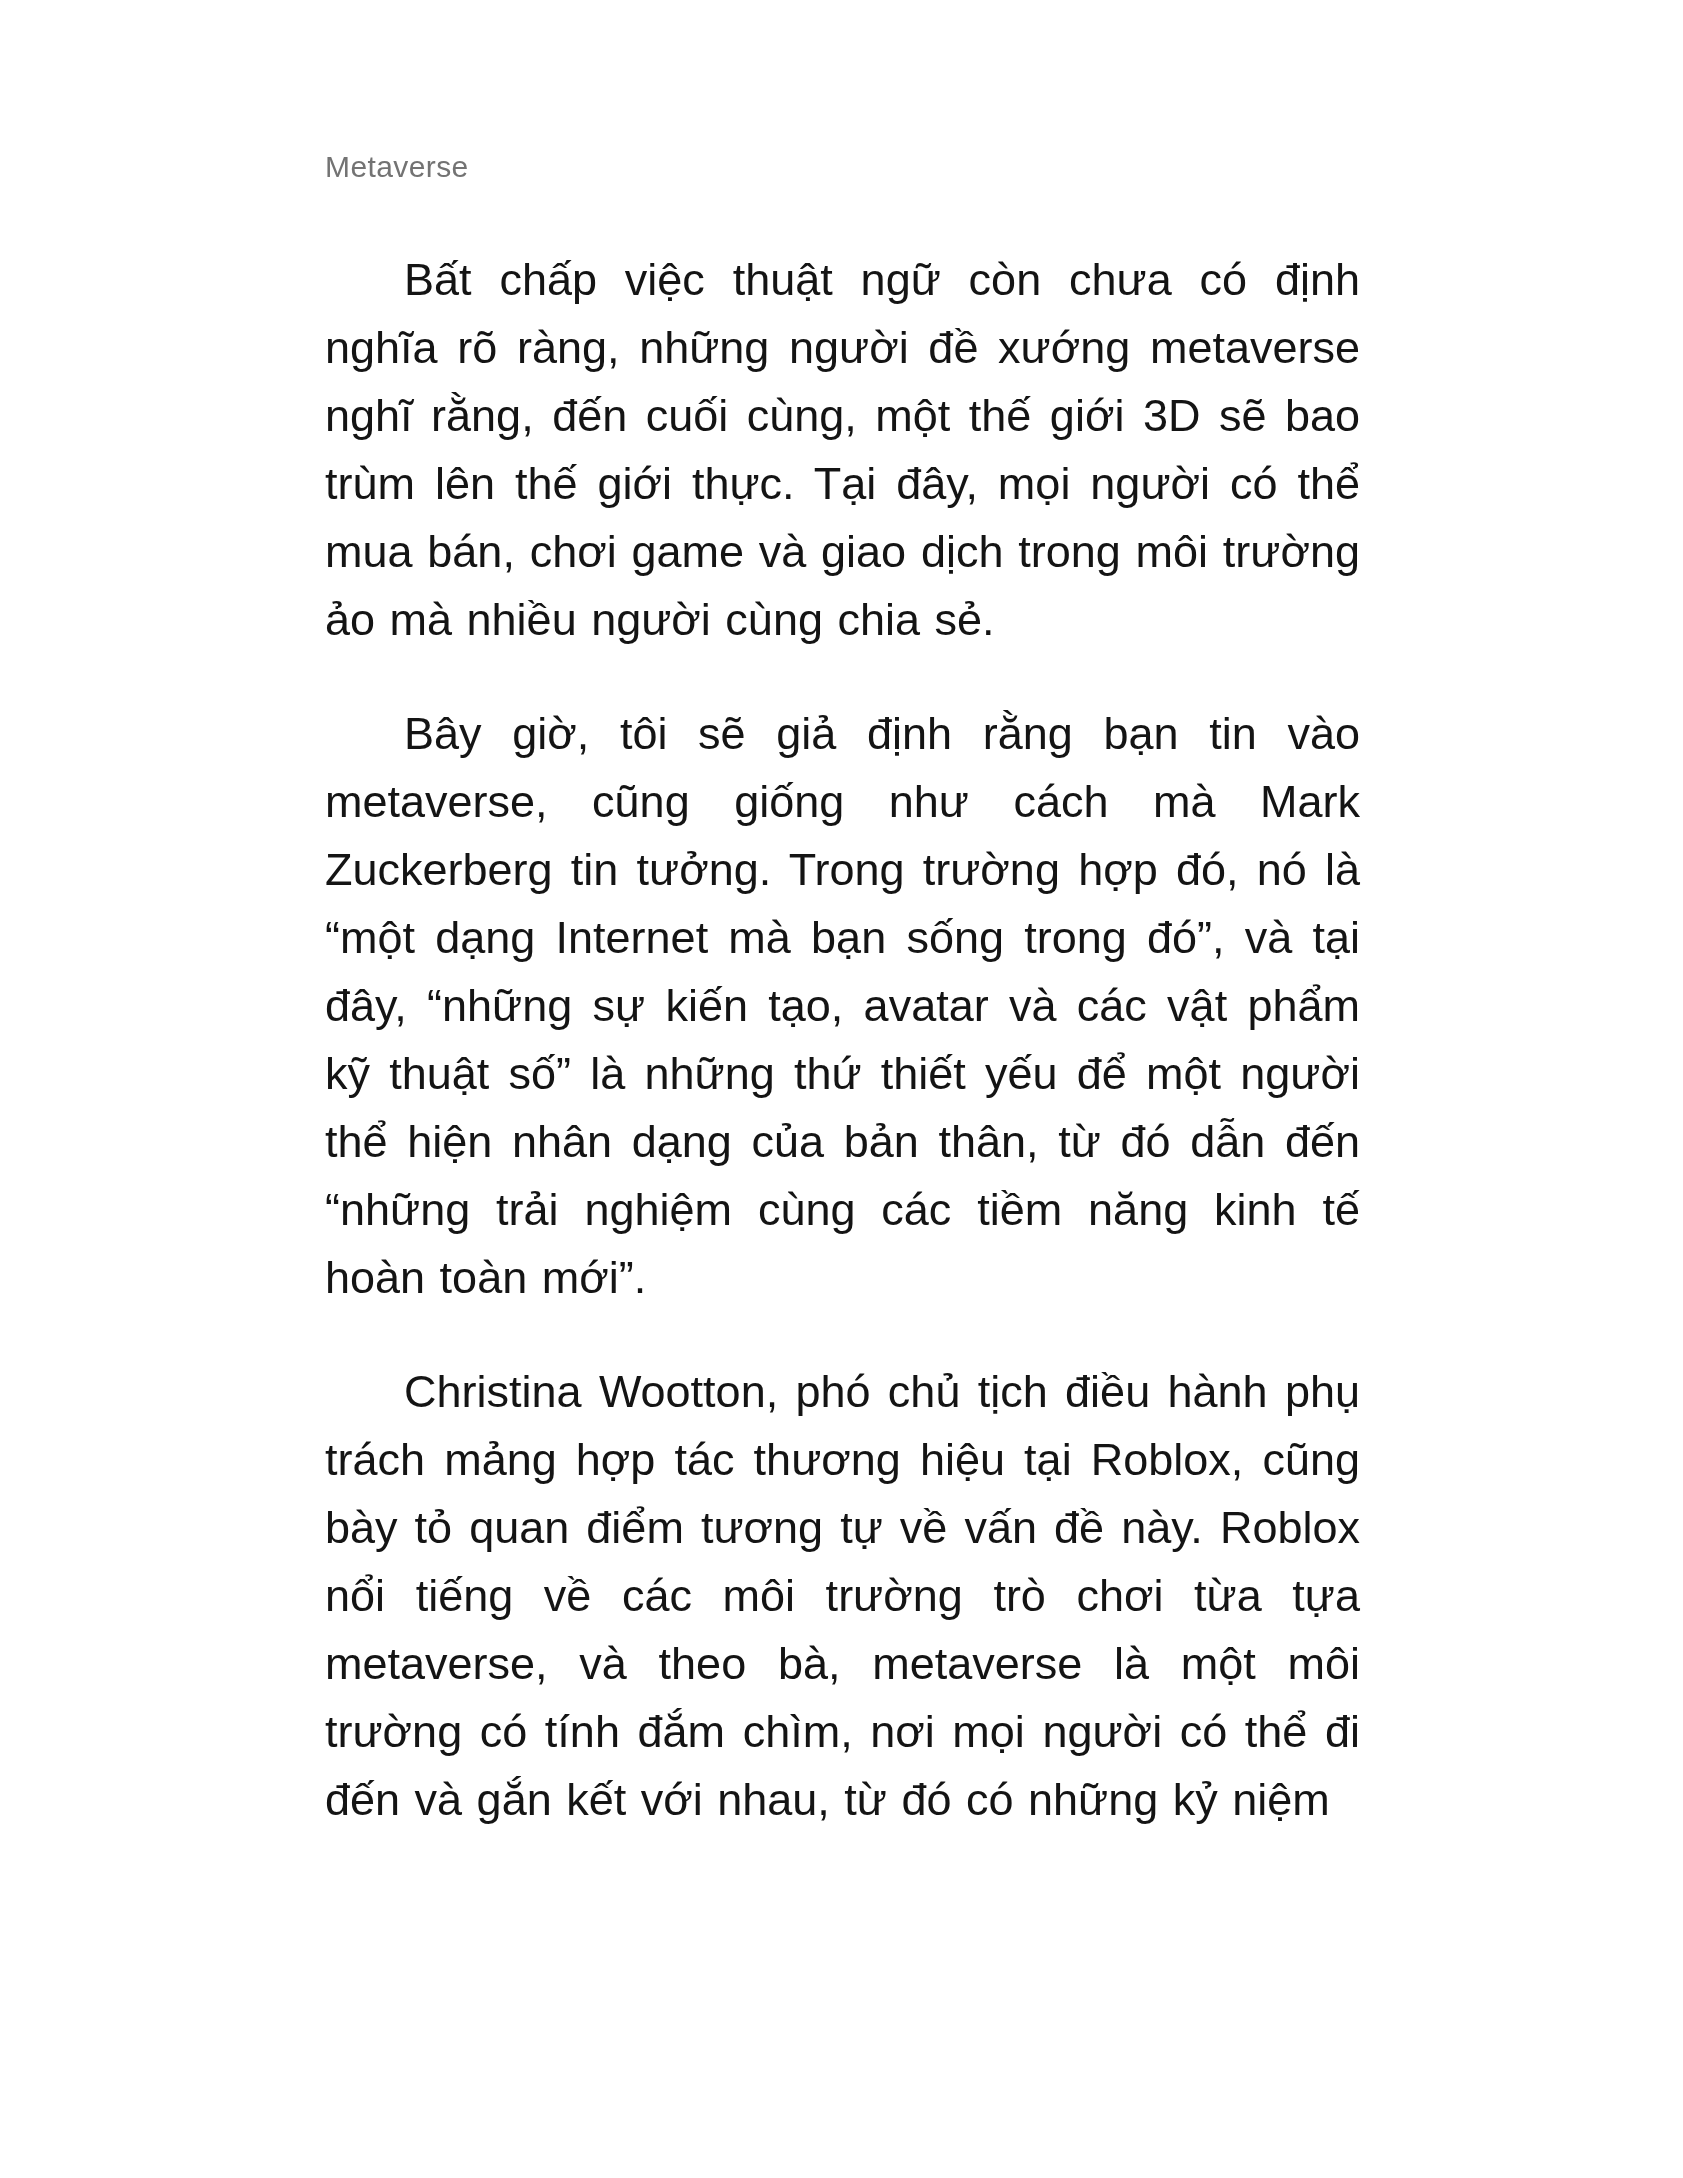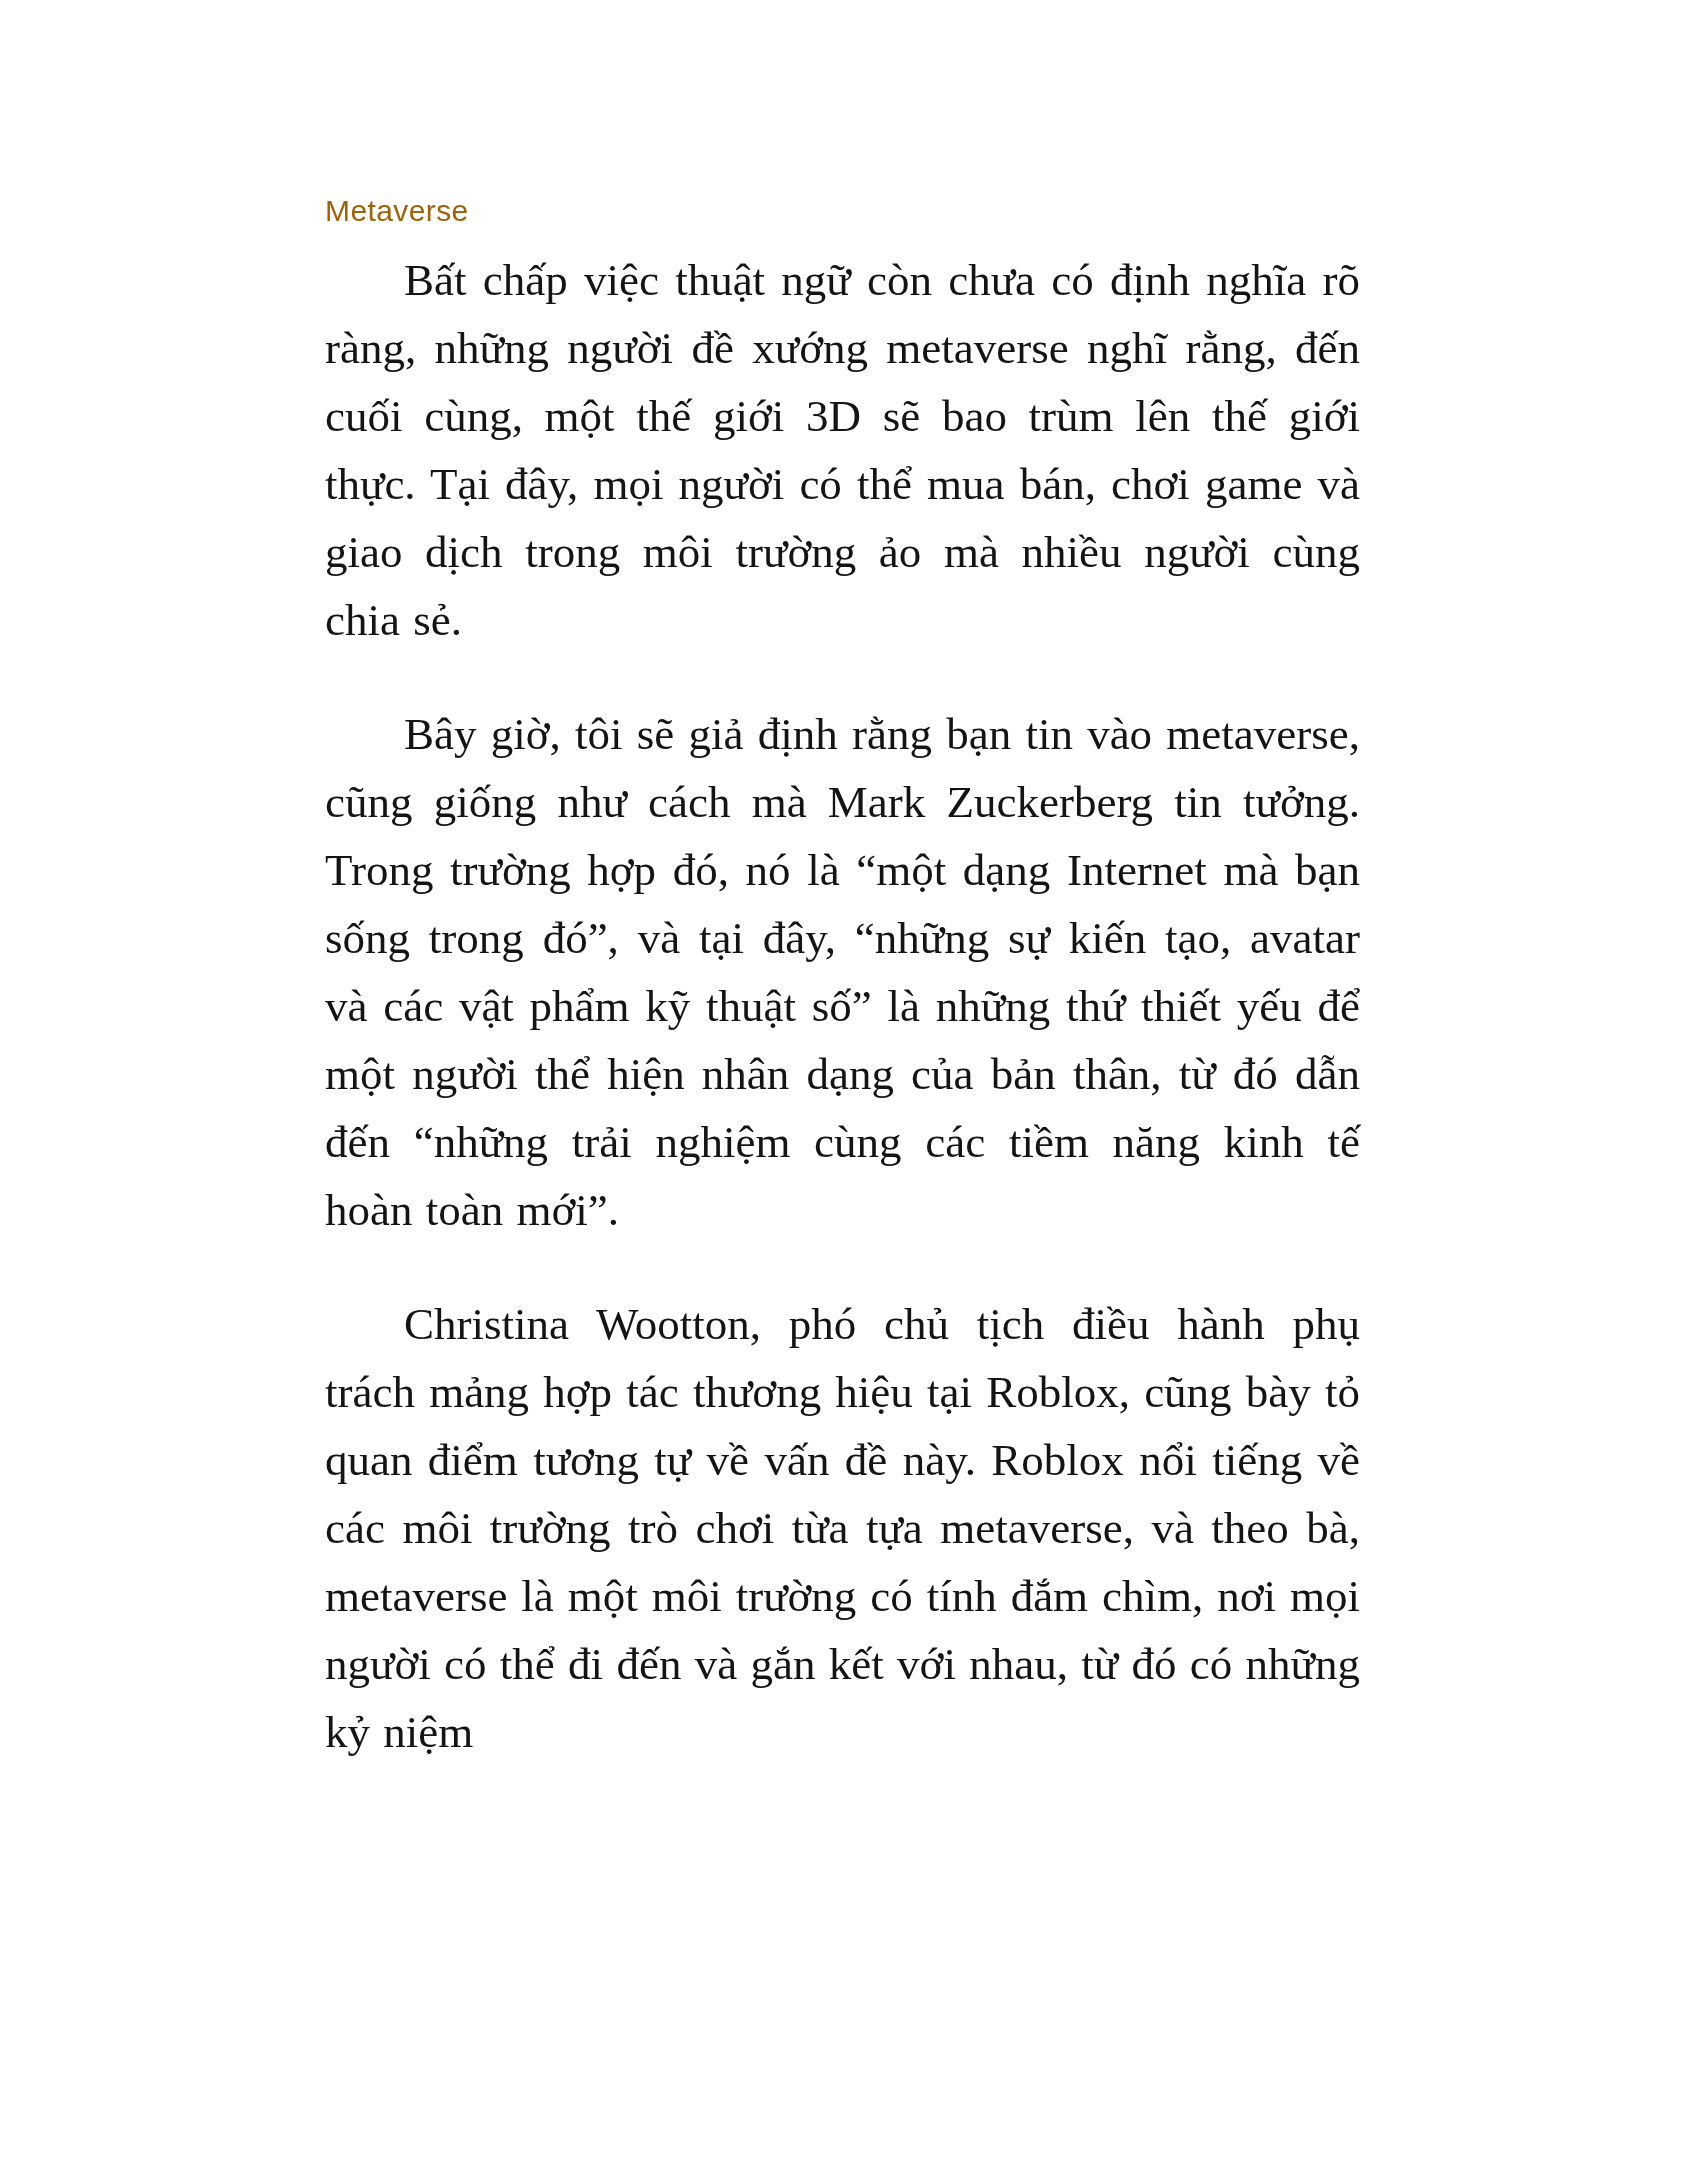--- a/index.html
+++ b/index.html
@@ -16,29 +16,28 @@
     background: #ffffff;
     overflow: hidden;
   }
   .running-header {
     position: absolute;
     left: 325px;
     top: 150px;
     font-family: "Liberation Sans", "DejaVu Sans", sans-serif;
     font-size: 30px;
     letter-spacing: 0.4px;
-    color: #a16207;
-    margin-top: 44px;
+    color: #737373;
   }
   .body-text {
     position: absolute;
     left: 325px;
     top: 246px;
     width: 1035px;
-    font-family: Liberation Serif, serif;
+    font-family: Liberation Sans, sans-serif;
     font-size: 45px;
     line-height: 68px;
     text-align: justify;
     color: #141414;
     word-spacing: 2px;
   }
   .body-text p {
     text-indent: 79px;
     margin-bottom: 46px;
   }

